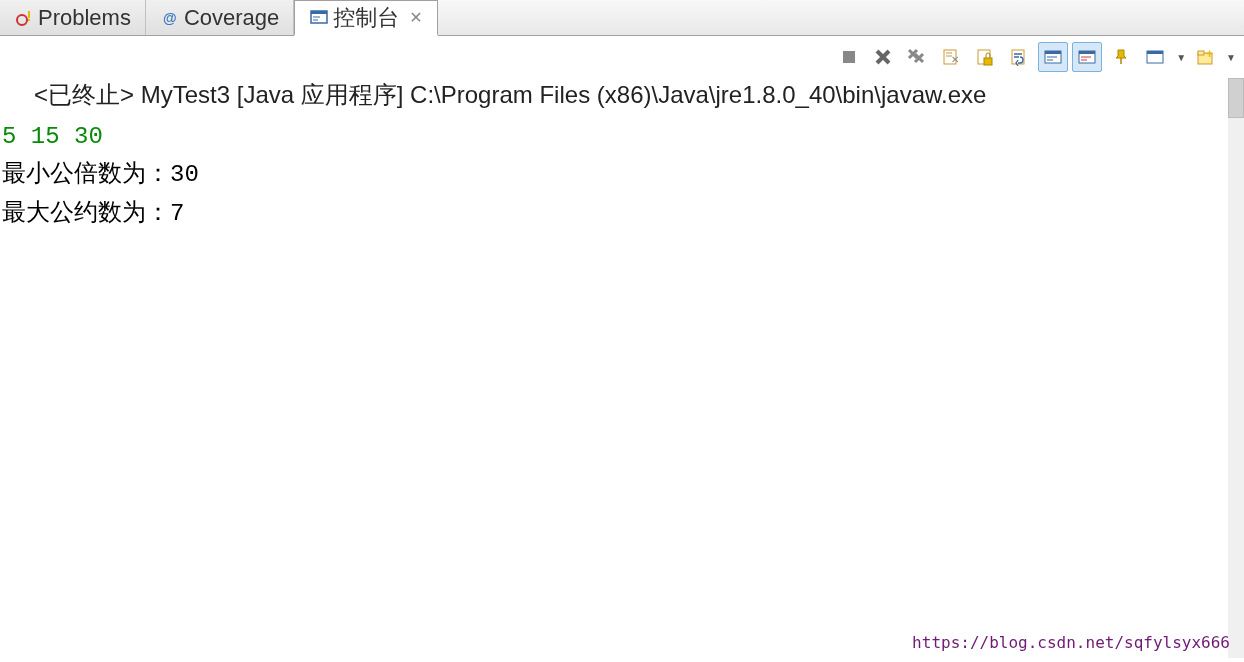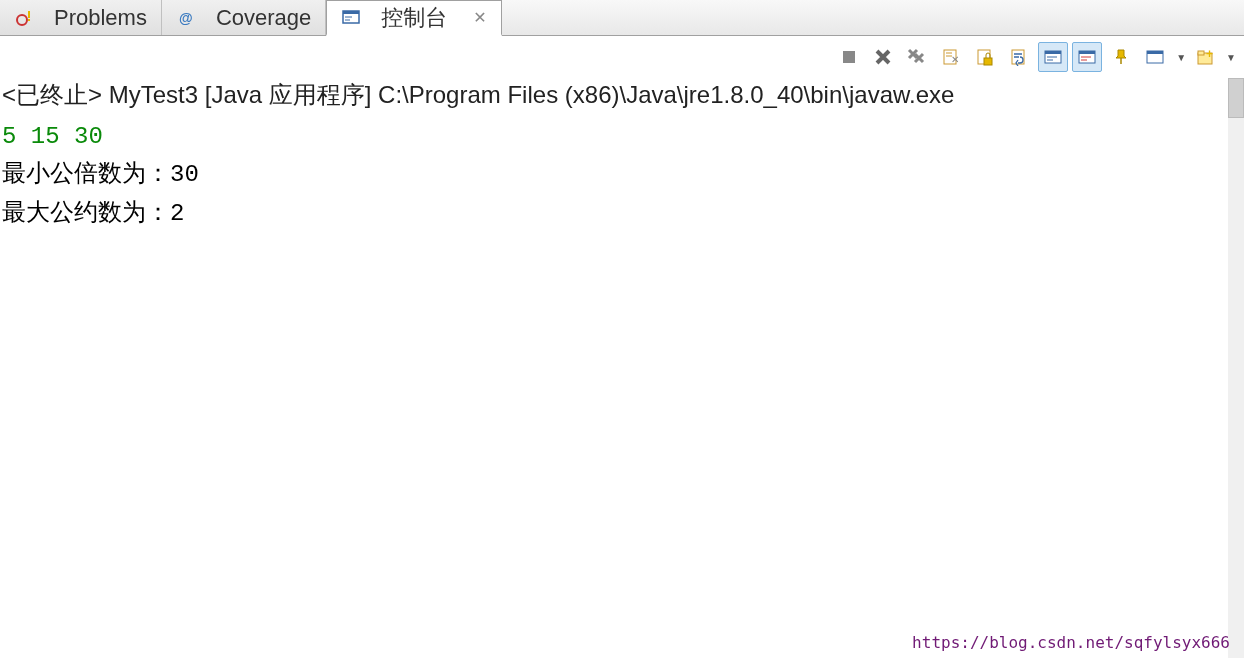--- a/index.html
+++ b/index.html
@@ -22,21 +22,21 @@
       background: linear-gradient(to bottom, #f8f8f8, #e8e8e8);
       align-items: stretch;
     }
     .tab {
       display: flex;
       align-items: center;
       padding: 0 14px;
       border-right: 1px solid #c0c0c0;
       font-size: 22px;
       color: #333;
-      gap: 20px;
+      gap: 4px;
       position: relative;
       background: linear-gradient(to bottom, #f0f0f0, #e0e0e0);
     }
     .tab.active {
       background: #ffffff;
       border-bottom: 2px solid #ffffff;
       margin-bottom: -1px;
       border-top: 1px solid #a0a0a0;
       border-left: 1px solid #a0a0a0;
       border-right: 1px solid #a0a0a0;
@@ -83,20 +83,21 @@
       color: #555;
       margin-left: 2px;
       cursor: pointer;
     }
     .header-line {
       font-size: 24px;
       color: #222;
       padding: 1px 0 1px 2px;
       white-space: nowrap;
       font-family: "Microsoft YaHei", sans-serif;
+      margin-left: 32px;
     }
     .console-body {
       padding: 6px 6px 0 2px;
       font-family: Consolas, "Courier New", monospace;
       font-size: 24px;
       line-height: 1.6;
       position: relative;
       height: calc(100% - 120px);
     }
     .console-line {
@@ -242,20 +243,20 @@
     </svg>
   </span>
   <span class="dropdown-arrow">▼</span>
 </div>
 
 <div class="header-line">&lt;已终止&gt; MyTest3 [Java 应用程序] C:\Program Files (x86)\Java\jre1.8.0_40\bin\javaw.exe</div>
 
 <div class="console-body">
   <div class="console-line input-green">5 15 30</div>
   <div class="console-line output-black">最小公倍数为：30</div>
-  <div class="console-line output-black">最大公约数为：2</div>
+  <div class="console-line output-black">最大公约数为：7</div>
 </div>
 
 <div class="scrollbar">
   <div class="scroll-thumb"></div>
 </div>
 
 <div class="watermark">https://blog.csdn.net/sqfylsyx666</div>
 
 </body></html>

